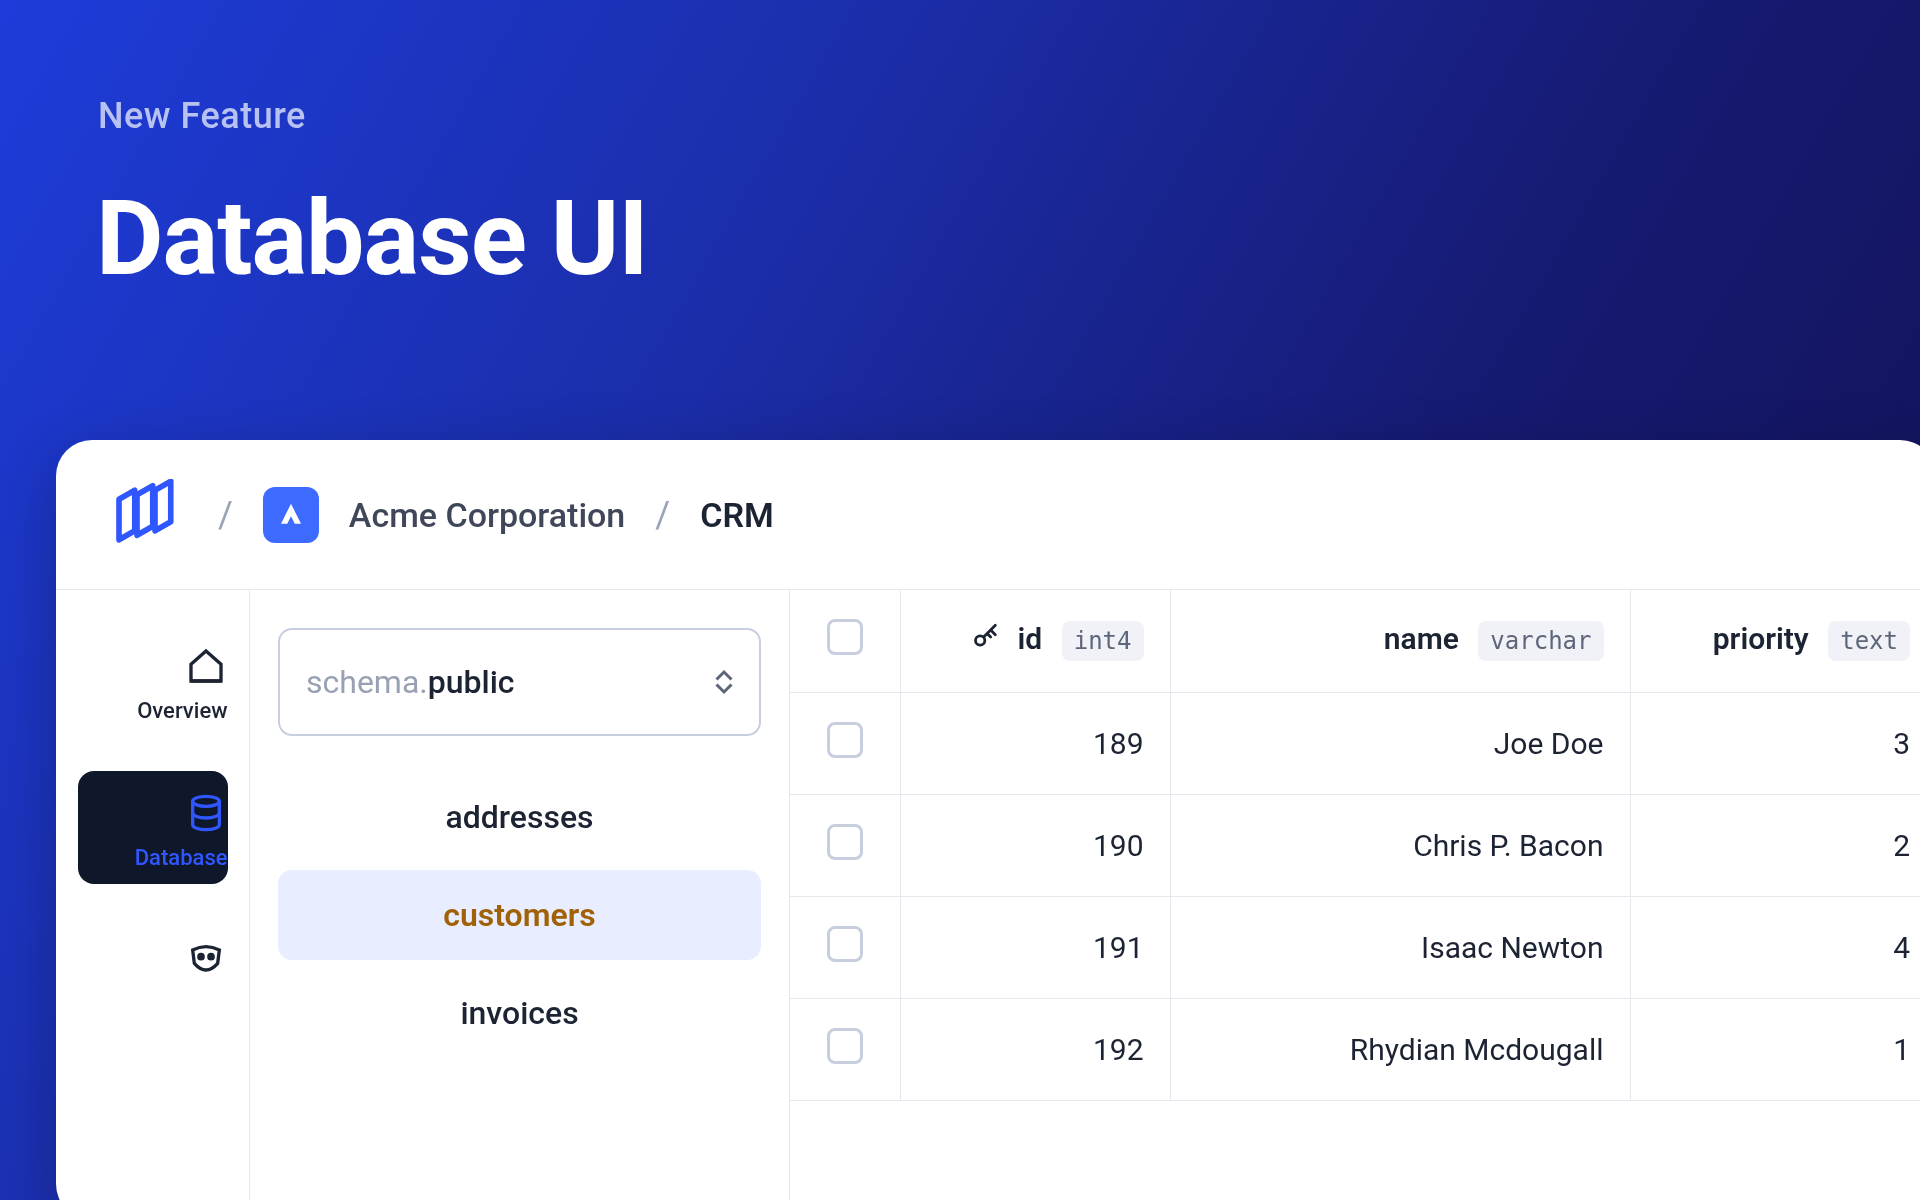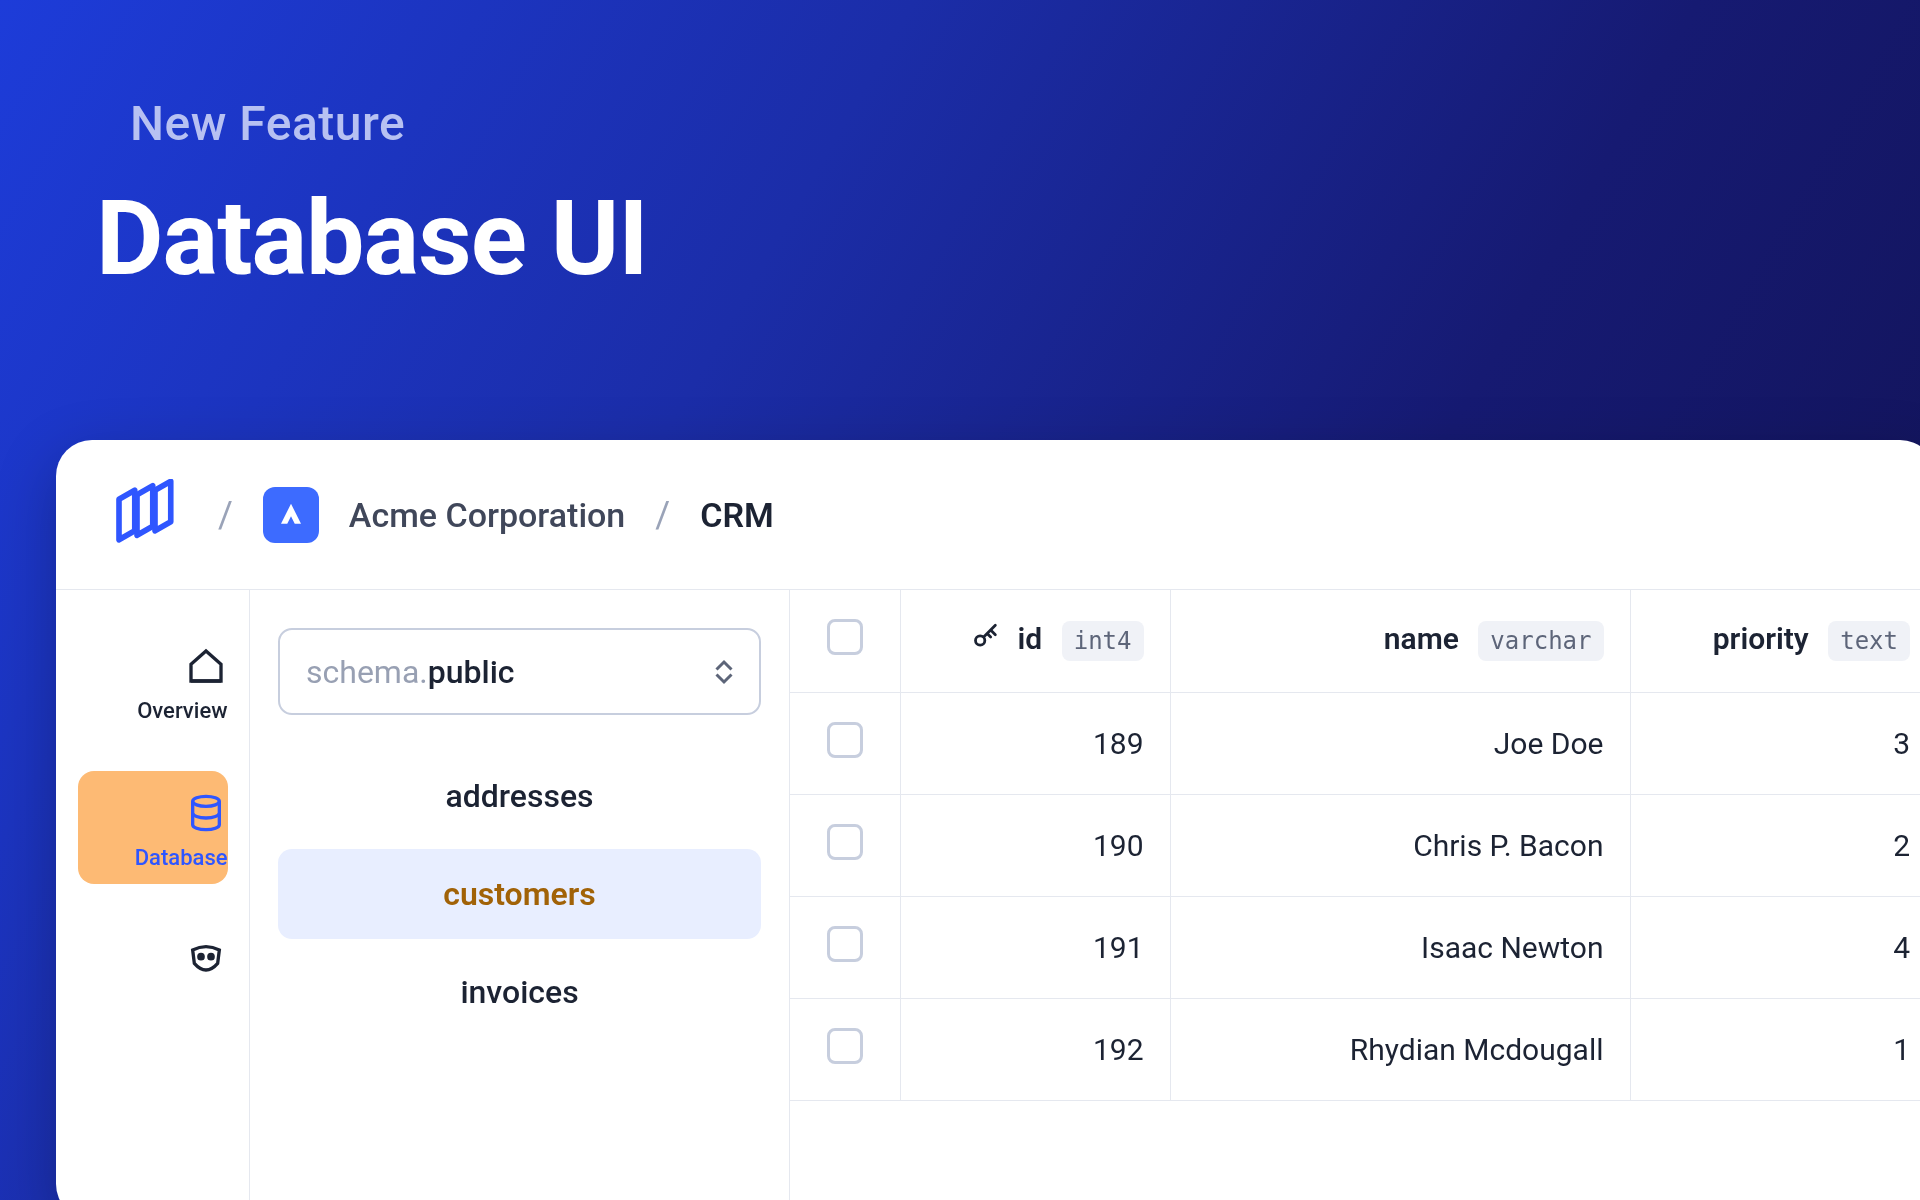--- a/index.html
+++ b/index.html
@@ -2,21 +2,21 @@
 <html><head>
 <meta charset="utf-8">
 <style>
   * { box-sizing: border-box; margin: 0; padding: 0; }
   html, body { width: 1920px; height: 1200px; overflow: hidden; font-family: -apple-system, BlinkMacSystemFont, "Segoe UI", Roboto, Helvetica, Arial, sans-serif; }
   .bg {
     width: 1920px; height: 1200px;
     background: linear-gradient(120deg, #1d3cd9 0%, #1b2da8 35%, #161a72 65%, #11114f 100%);
     position: relative;
   }
-  .hero-kicker { position: absolute; left: 98px; top: 95px; font-size: 48px; font-weight: 500; color: #b7c1f2; letter-spacing: 0.5px; margin-left: 32px; }
+  .hero-kicker { position: absolute; left: 98px; top: 95px; font-size: 36px; font-weight: 500; color: #b7c1f2; letter-spacing: 0.5px; }
   .hero-title { position: absolute; left: 96px; top: 178px; font-size: 104px; font-weight: 700; color: #ffffff; letter-spacing: -1px; }
 
   .app {
     position: absolute;
     left: 56px; top: 440px;
     width: 1880px; height: 780px;
     background: #ffffff;
     border-radius: 36px;
     box-shadow: 0 20px 60px rgba(0,0,0,0.25);
     overflow: hidden;
@@ -29,29 +29,29 @@
   .crumb-sep { color: #9aa3b8; font-size: 36px; font-weight: 400; }
   .org-badge { width: 56px; height: 56px; border-radius: 12px; background: #3d6bff; display:flex; align-items:center; justify-content:center; }
   .crumb { font-size: 34px; color: #40475a; font-weight: 500; }
   .crumb.strong { color: #1c2333; font-weight: 600; }
 
   .body { flex: 1; display: flex; }
 
   
   .rail { width: 194px; border-right: 1px solid #e5e8ef; display:flex; flex-direction:column; align-items:center; padding-top: 34px; gap: 34px; }
   .rail-item { width: 150px; display:flex; flex-direction:column; align-items:flex-end; gap: 10px; padding: 20px 0 14px; border-radius: 16px; cursor:pointer; }
-  .rail-item.active { background: #fdba74; }
+  .rail-item.active { background: #0f172a; }
   .rail-label { font-size: 22px; color: #1c2333; font-weight: 500; }
   .rail-item.active .rail-label { color: #2f56ff; }
   .rail-icon { width: 44px; height: 44px; display:flex; align-items:center; justify-content:center; }
 
   
   .sidebar { width: 540px; border-right: 1px solid #e5e8ef; padding: 38px 28px; }
   .schema-select {
-    border: 2px solid #c7cede; border-radius: 14px; height: 87px;
+    border: 2px solid #c7cede; border-radius: 14px; height: 108px;
     display:flex; align-items:center; padding: 0 26px; justify-content: space-between;
     cursor: pointer;
   }
   .schema-text { font-size: 32px; color: #98a0b3; }
   .schema-text .strong { color: #1c2333; font-weight: 500; }
   .chevrons { display:flex; flex-direction:column; gap: 2px; }
   .chev { width: 18px; height: 12px; }
   .table-list { margin-top: 36px; display:flex; flex-direction:column; gap: 8px; text-align: center; }
   .table-item { font-size: 32px; color: #1c2333; padding: 26px 24px; border-radius: 14px; cursor:pointer; font-weight: 500; }
   .table-item.active { background: #e8eeff; color: #a16207; font-weight: 600; }

